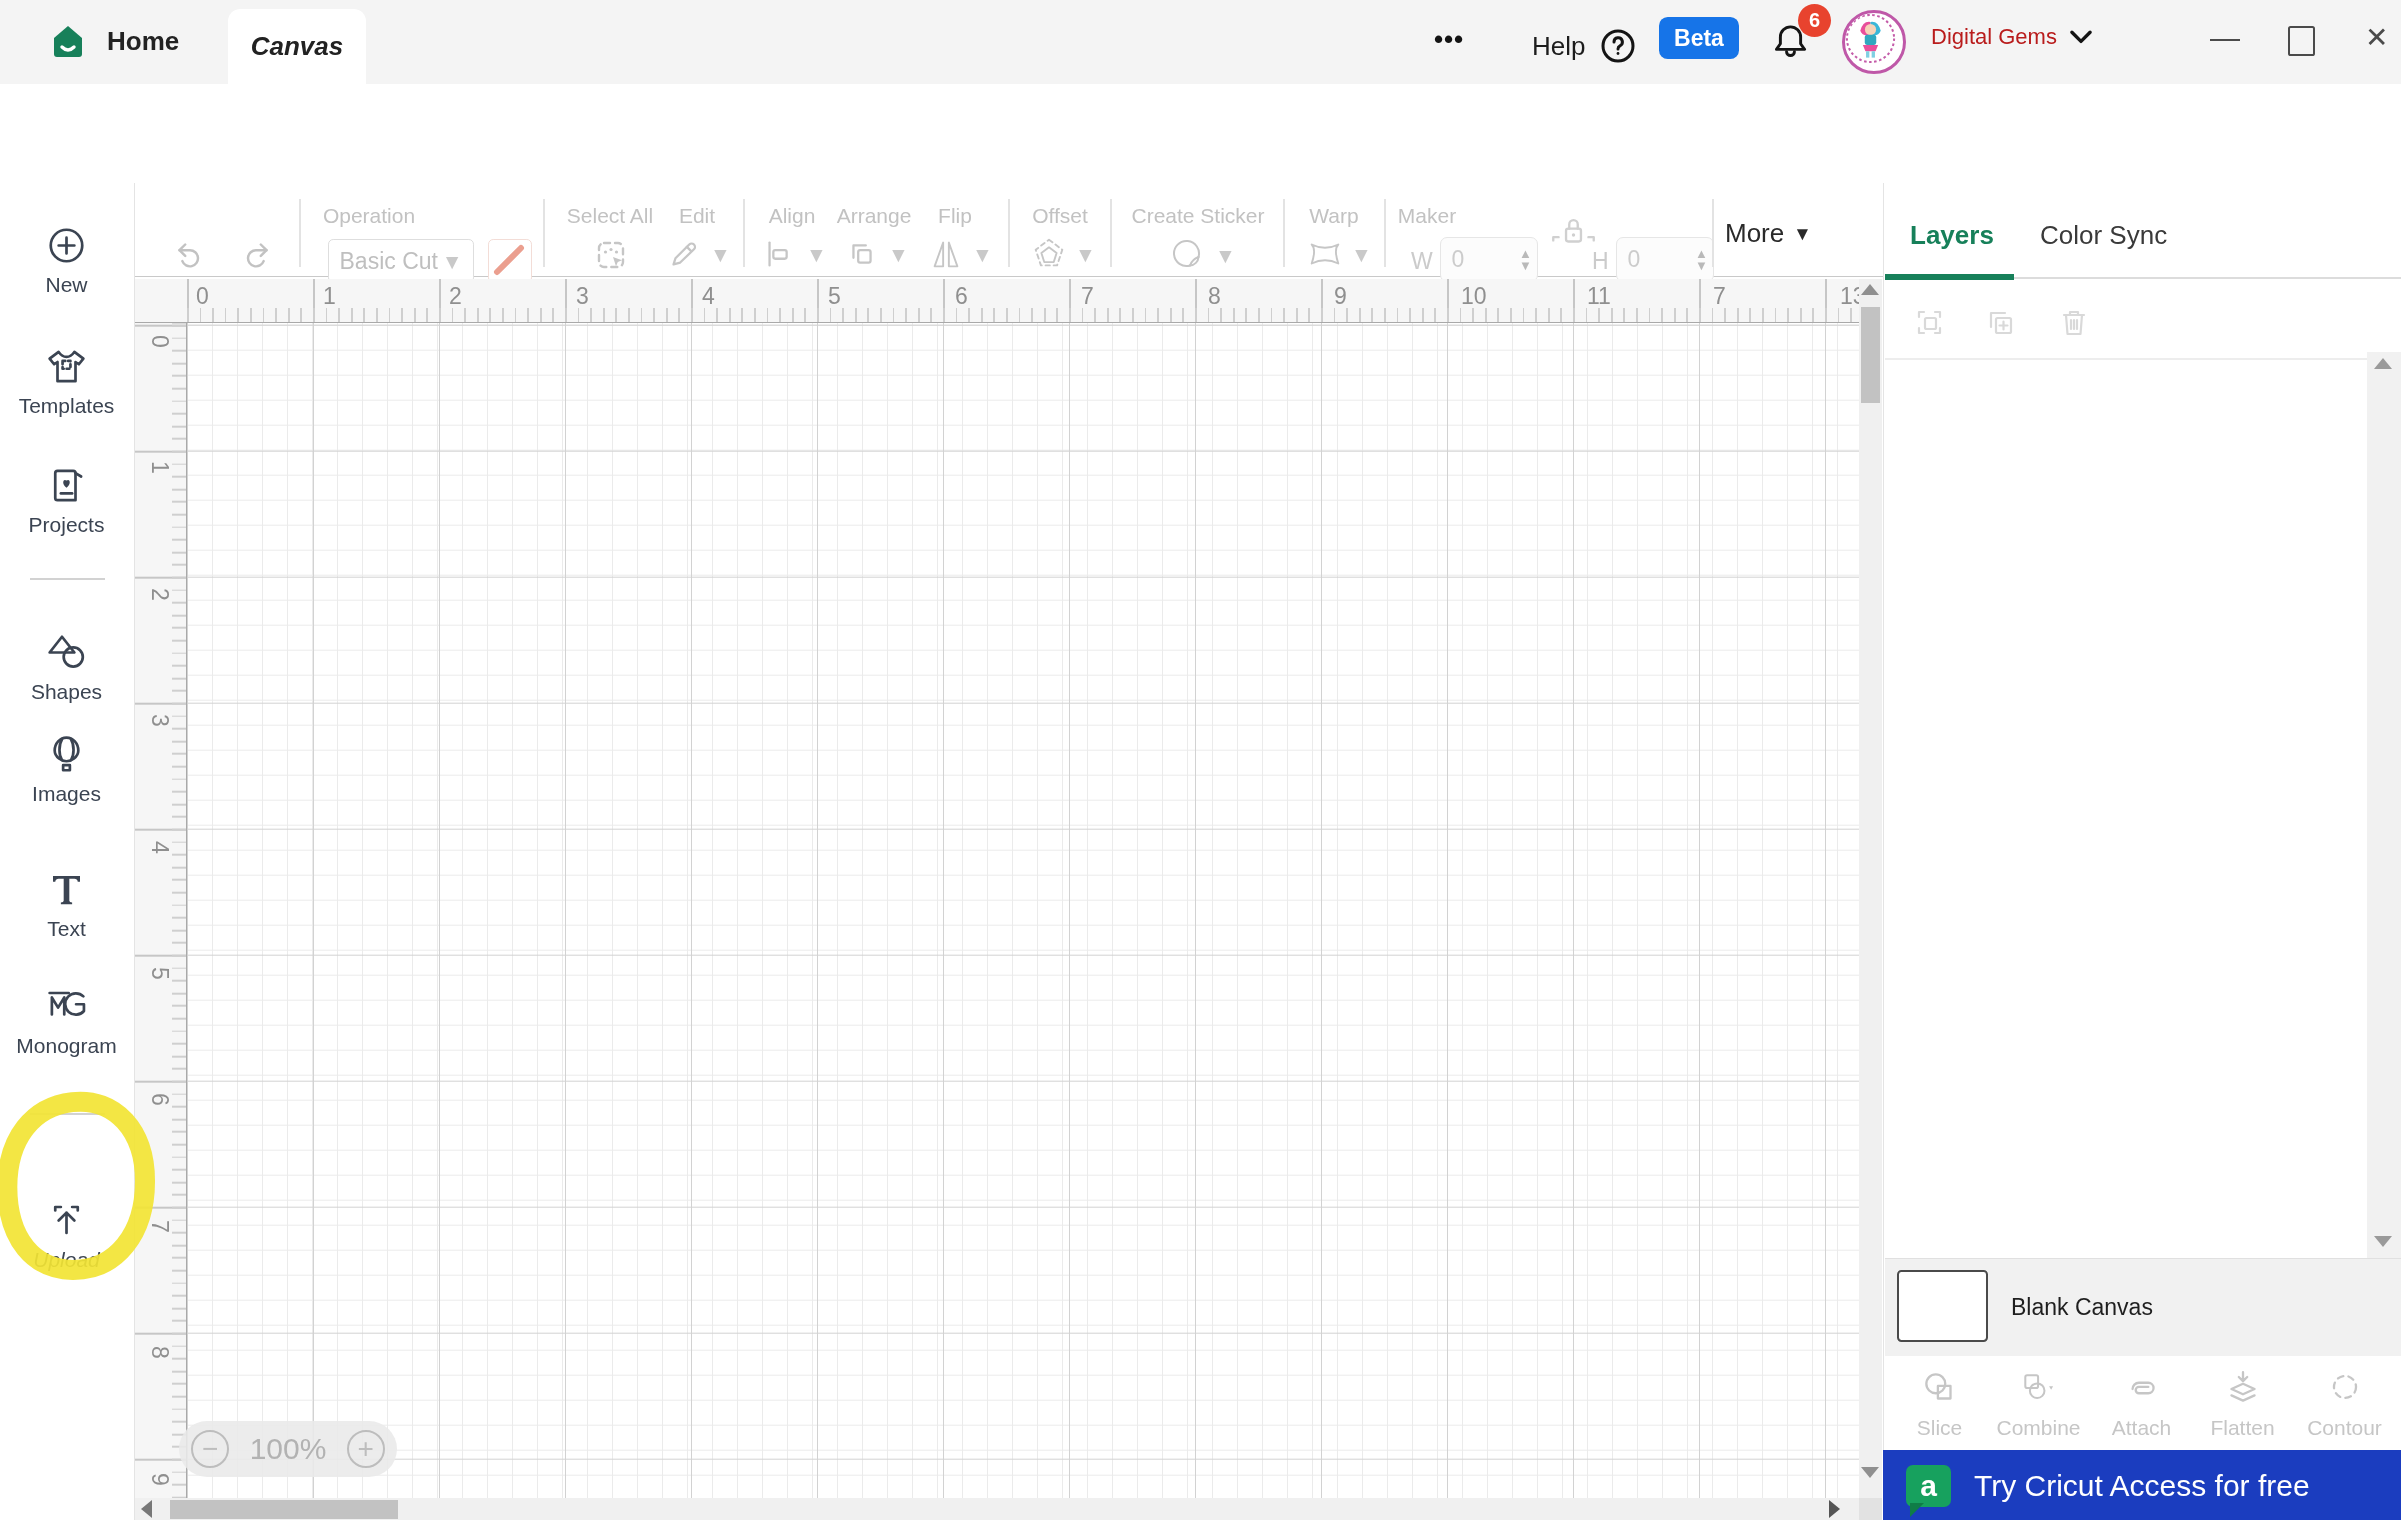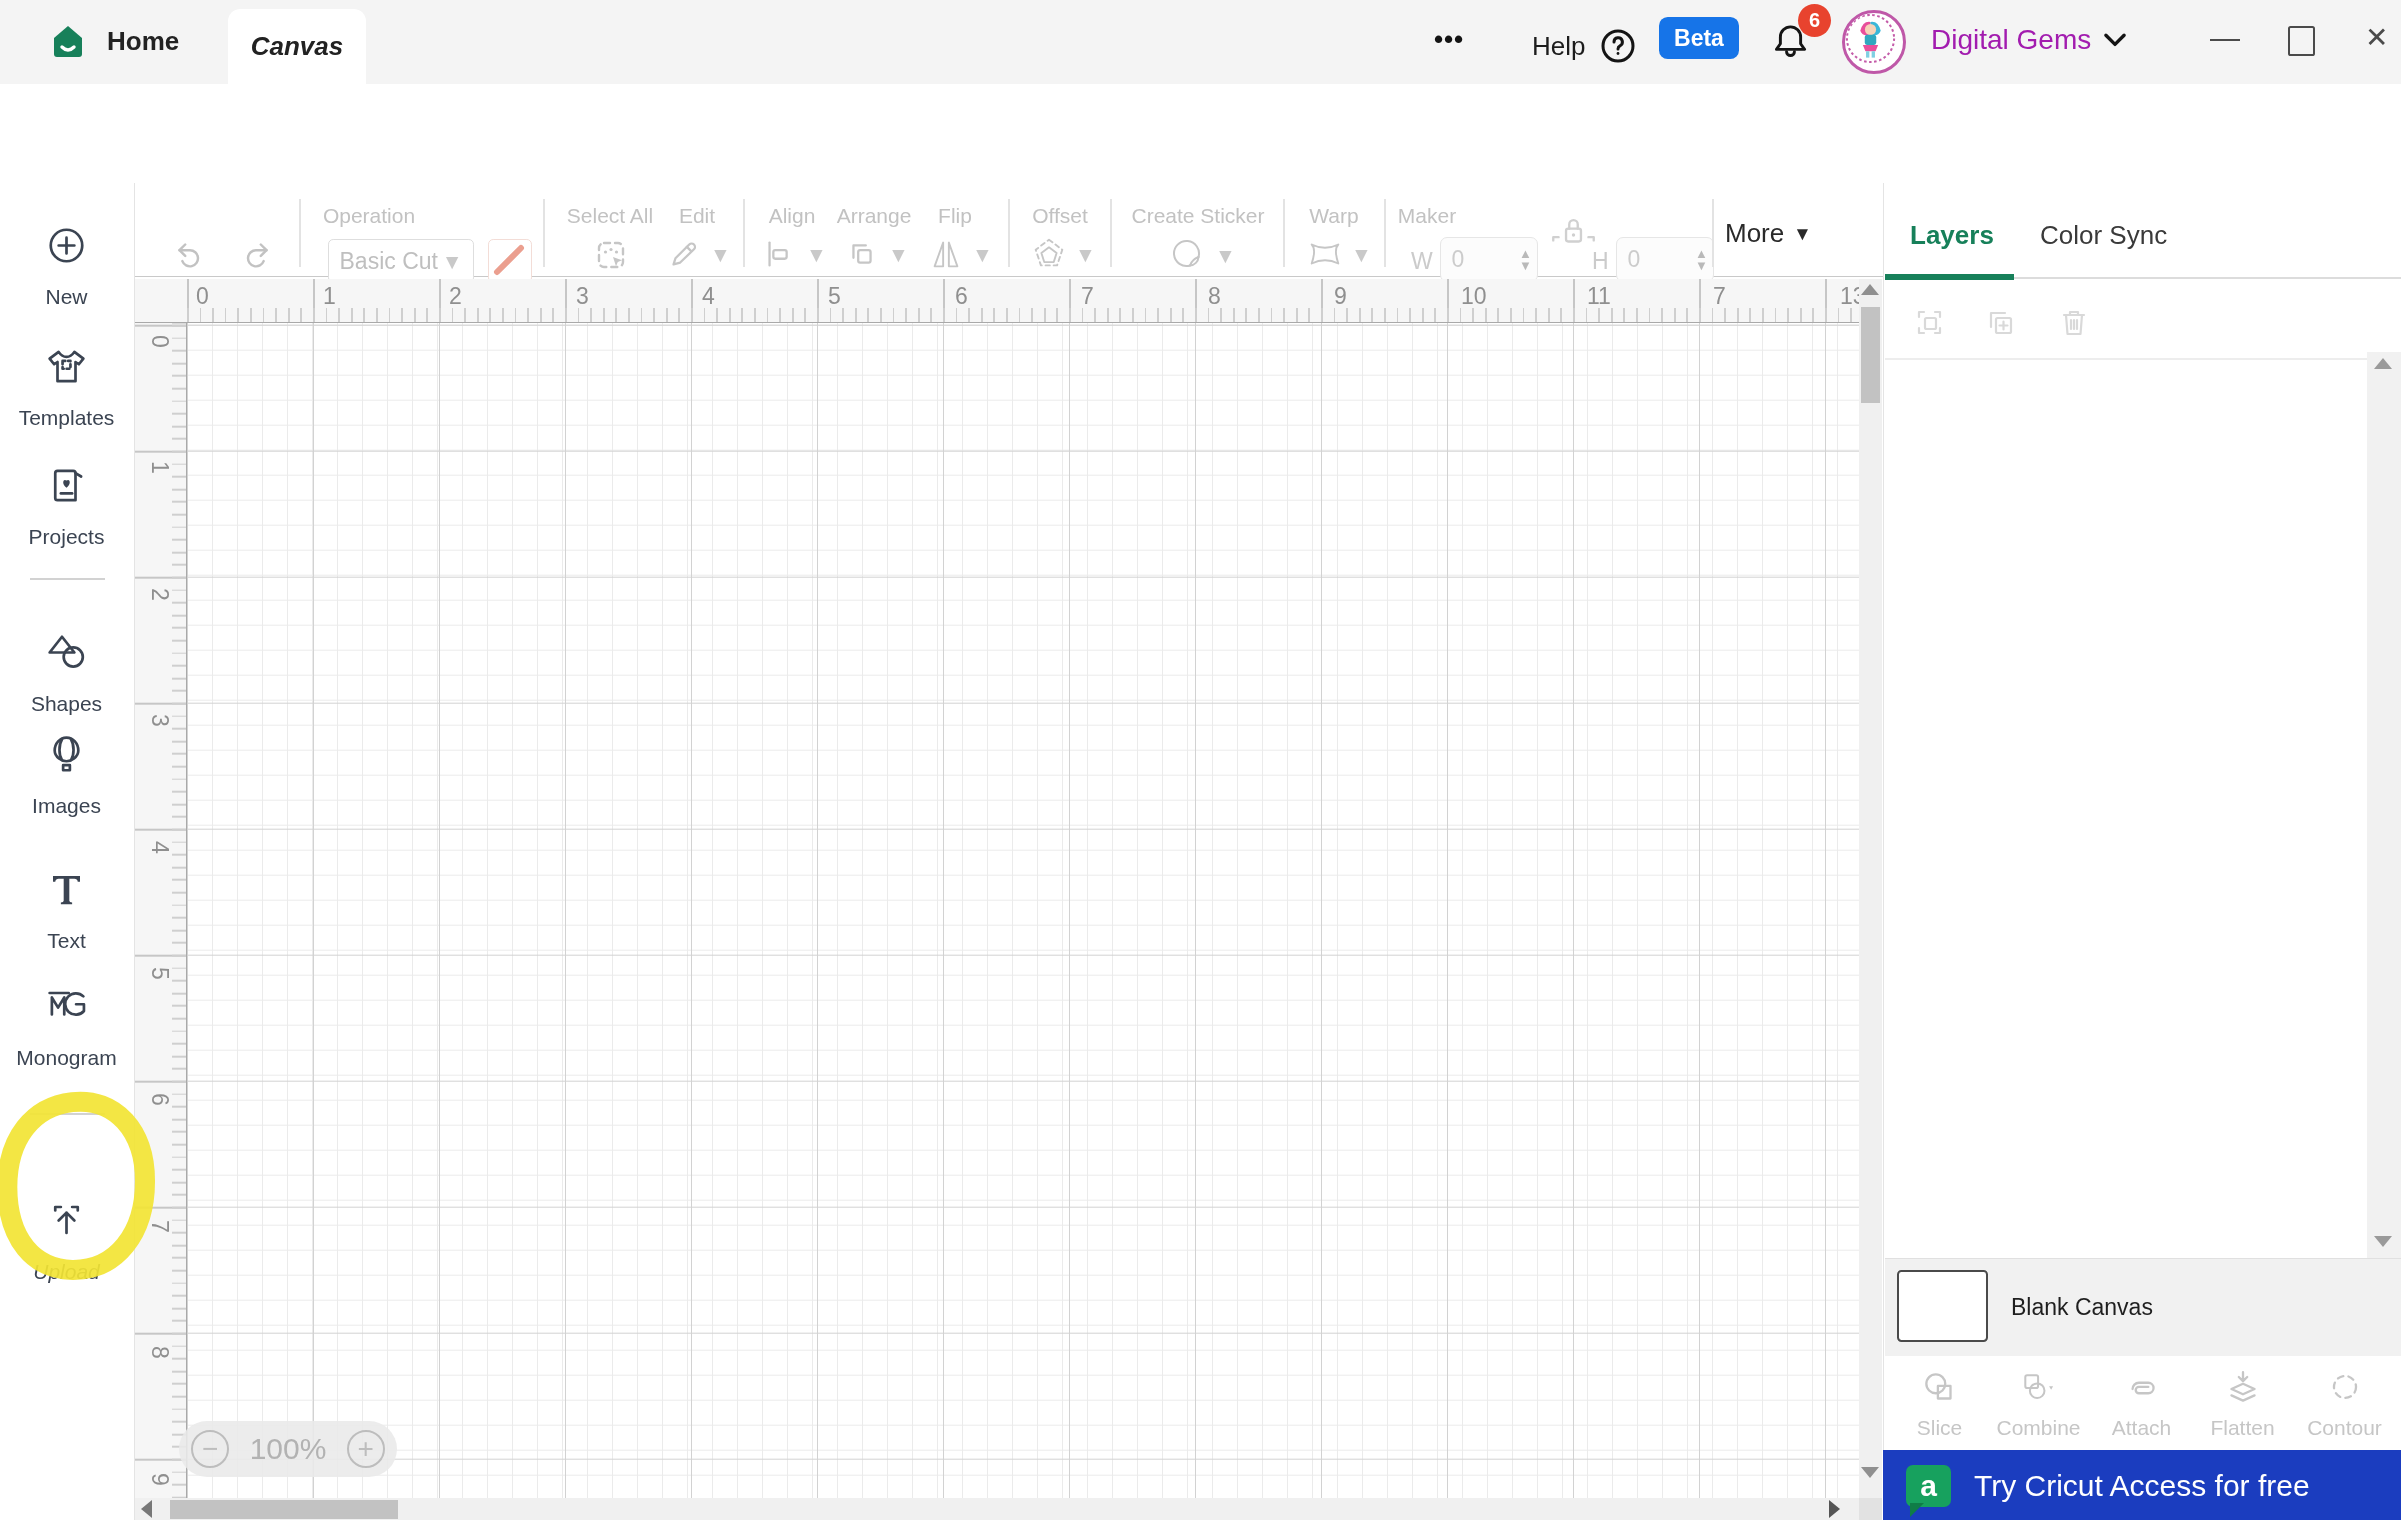--- a/index.html
+++ b/index.html
@@ -49,21 +49,21 @@
              font-size:23px;color:#cccccc;padding-left:10.5px;}
   .stepper{margin-left:auto;display:flex;flex-direction:column;align-items:center;justify-content:center;
            font-size:13px;color:#b9b9b9;line-height:.9;padding-right:5.2px;}
   #more-group{position:absolute;left:1590px;top:35px;display:flex;align-items:center;gap:8.7px;
               font-size:26px;color:#2a2a2a;}
 
   
   #sidebar{position:absolute;left:0;top:183px;width:135px;height:1338px;background:#fff;border-right:1.7px solid #e4e4e4;box-sizing:border-box;}
   .si{position:absolute;left:0;width:133px;text-align:center;color:#3b4452;cursor:pointer;}
   .si svg{width:45px;height:45px;margin:0 auto;}
-  .si .lbl{font-size:21px;margin-top:17px;color:#3b4452;}
+  .si .lbl{font-size:21px;margin-top:5px;color:#3b4452;}
   .sdiv{position:absolute;left:30px;width:75px;height:1.7px;background:#d2d2d2;}
 
   
   #hruler{position:absolute;left:187px;top:279px;width:1672px;height:44px;background:#f6f6f6;border-bottom:1.7px solid #a9a9a9;box-sizing:border-box;}
   #hruler .inch{position:absolute;inset:0;background:repeating-linear-gradient(to right,#c6c6c6 0 1.7px,transparent 1.7px 126px);}
   #hruler .minor{position:absolute;left:0;right:0;bottom:0;height:14px;background:repeating-linear-gradient(to right,#cfcfcf 0 1.7px,transparent 1.7px 12.6px);}
   #hruler-corner{position:absolute;left:135px;top:279px;width:52px;height:44px;background:#f6f6f6;border-bottom:1.7px solid #a9a9a9;box-sizing:border-box;}
   #vruler{position:absolute;left:135px;top:323px;width:52px;height:1175px;background:#f6f6f6;border-right:1.7px solid #a9a9a9;box-sizing:border-box;}
   #vruler .inch{position:absolute;inset:0;background:repeating-linear-gradient(to bottom,#c6c6c6 0 1.7px,transparent 1.7px 126px);background-position:0 1.7px;}
   #vruler .minor{position:absolute;top:0;bottom:0;right:0;width:14px;background:repeating-linear-gradient(to bottom,#cfcfcf 0 1.7px,transparent 1.7px 12.6px);background-position:0 1.7px;}
@@ -172,21 +172,21 @@
         <path d="M12 14 q2 -8 8 -7 l0 10 q-6 2 -8 -3 Z" fill="#e84f9b"></path>
         <path d="M28 14 q-2 -8 -8 -7 l0 10 q6 2 8 -3 Z" fill="#3bb7d8"></path>
         <circle cx="20" cy="13" r="4.4" fill="#f6d3b8"></circle>
         <rect x="15.5" y="17" width="9" height="8" rx="2" fill="#2fa8bf"></rect>
         <path d="M14 25 h12 l-2 5 h-8 Z" fill="#e84f9b"></path>
         <rect x="16.5" y="30" width="2.6" height="5" fill="#7fd0e2"></rect>
         <rect x="20.9" y="30" width="2.6" height="5" fill="#7fd0e2"></rect>
       </svg>
     </div>
 
-    <div class="abs" style="left:1931px;top:24.4px;display:flex;align-items:center;gap:11px;font-size:28px;color:#a21caf;">
+    <div class="abs" style="left:1931px;top:24.4px;display:flex;align-items:center;gap:11px;font-size:22px;color:#b91c1c;">
       <span>Digital Gems</span>
       <span>
         <svg width="26" height="19" viewBox="0 0 20 14" class="icon" style="stroke-width:2.6;color:#141414;">
           <path d="M3 3 l7 7 7 -7"></path>
         </svg>
       </span>
     </div>
 
     <div class="winbtn" style="left:2210px;">—</div>
     <div class="winbtn" style="left:2288px;top:26px;">

